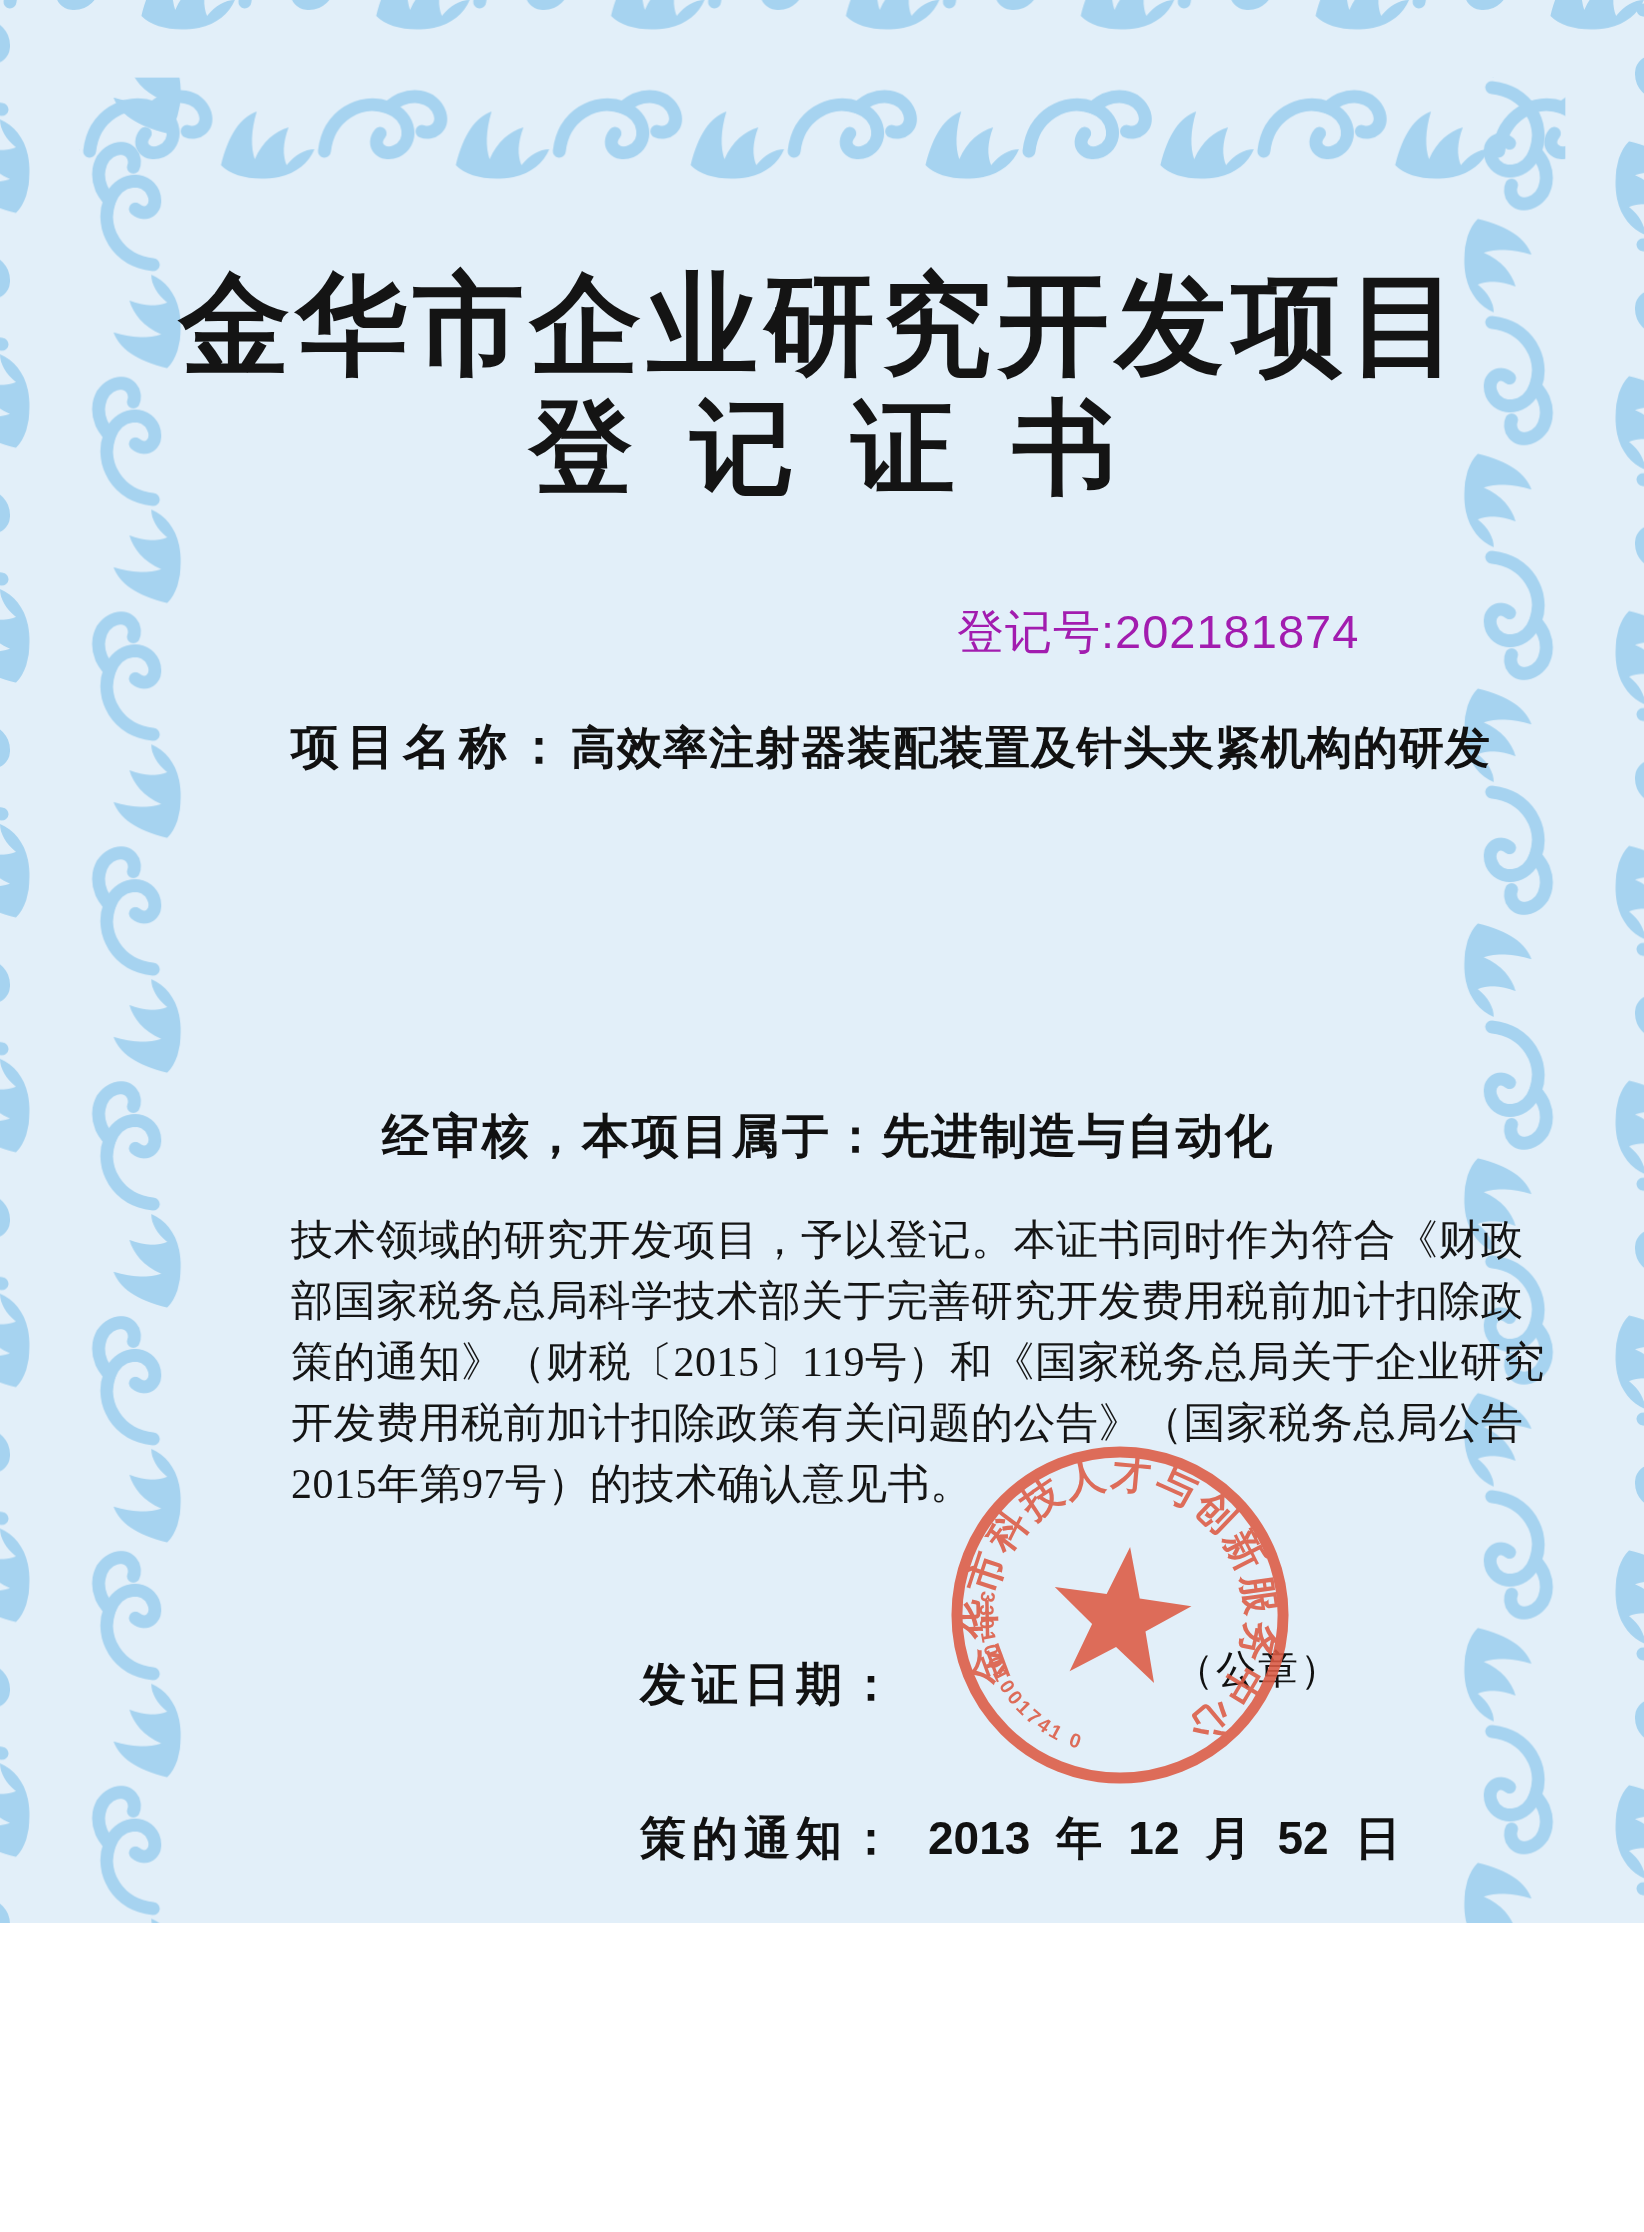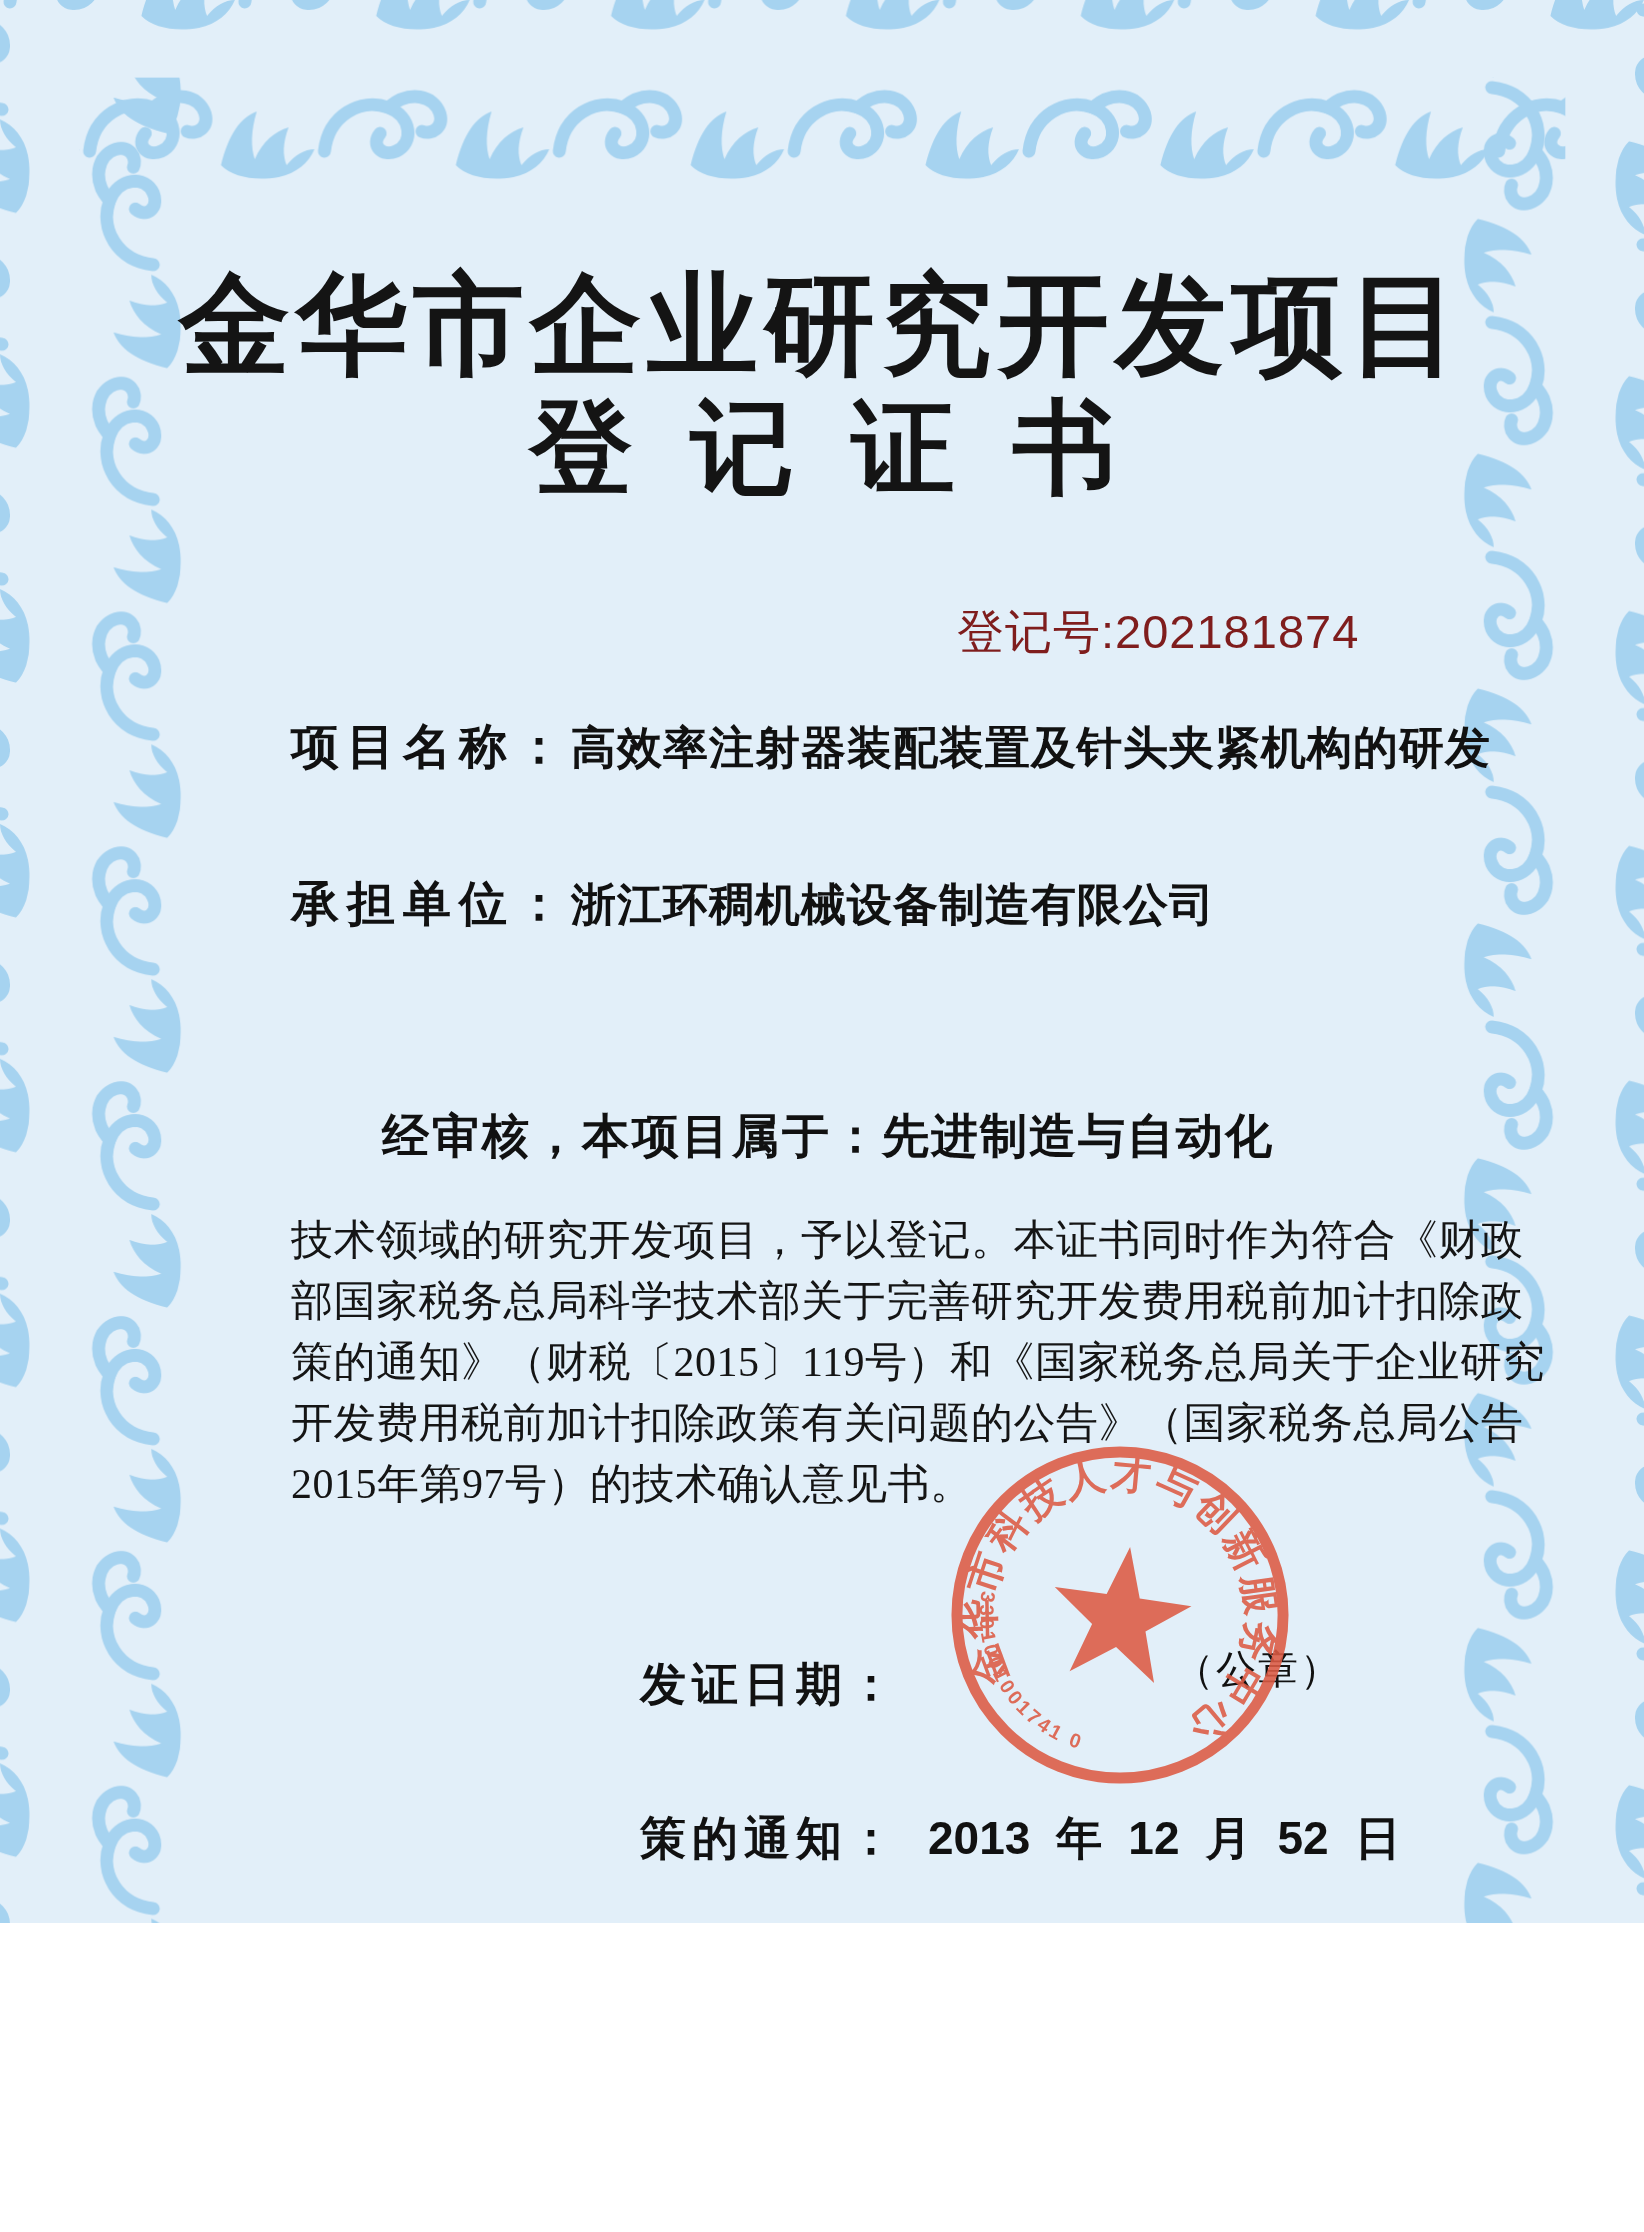--- a/index.html
+++ b/index.html
@@ -20,21 +20,21 @@
     font-family:"Liberation Serif","DejaVu Serif",serif;
     color:#141414;
   }
   .title2{
     left:0;right:0;top:380px;text-align:center;
     font-size:103px;font-weight:700;
     letter-spacing:58px;text-indent:58px;
     font-family:"Liberation Serif","DejaVu Serif",serif;
     color:#141414;
   }
-  .regno{left:957px;top:601px;font-size:47px;font-weight:400;color:#7f1d1d;letter-spacing:1px;}
+  .regno{left:957px;top:601px;font-size:47px;font-weight:400;color:#a21caf;letter-spacing:1px;}
   .field{left:291px;font-size:46px;}
   .field .flabel{
     font-family:"Liberation Serif","DejaVu Serif",serif;
     font-weight:700;font-size:48px;letter-spacing:8px;
   }
   .field .fvalue{font-weight:700;font-size:45px;letter-spacing:1px;}
   .field-project{top:715px;}
   .field-company{top:872px;}
   .category{left:382px;top:1105px;font-size:47px;}
   .category .clabel{font-family:"Liberation Serif","DejaVu Serif",serif;font-weight:700;letter-spacing:3px;}
@@ -101,23 +101,20 @@
   <div class="abs title2">登记证书</div>
 
   <div class="abs regno">
     <span>登记号:</span><span>202181874</span>
   </div>
 
   <div class="abs field field-project">
     <span class="flabel">项目名称：</span><span class="fvalue">高效率注射器装配装置及针头夹紧机构的研发</span>
   </div>
 
-  <div class="abs field field-company">
-    <span class="flabel">承担单位：</span><span class="fvalue">浙江环稠机械设备制造有限公司</span>
-  </div>
 
   <div class="abs category">
     <span class="clabel">经审核，本项目属于：</span><span class="cvalue">先进制造与自动化</span>
   </div>
 
   <div class="abs body-par">
     <div class="bline">技术领域的研究开发项目，予以登记。本证书同时作为符合《财政</div>
     <div class="bline">部国家税务总局科学技术部关于完善研究开发费用税前加计扣除政</div>
     <div class="bline">策的通知》（财税〔2015〕119号）和《国家税务总局关于企业研究</div>
     <div class="bline">开发费用税前加计扣除政策有关问题的公告》（国家税务总局公告</div>

